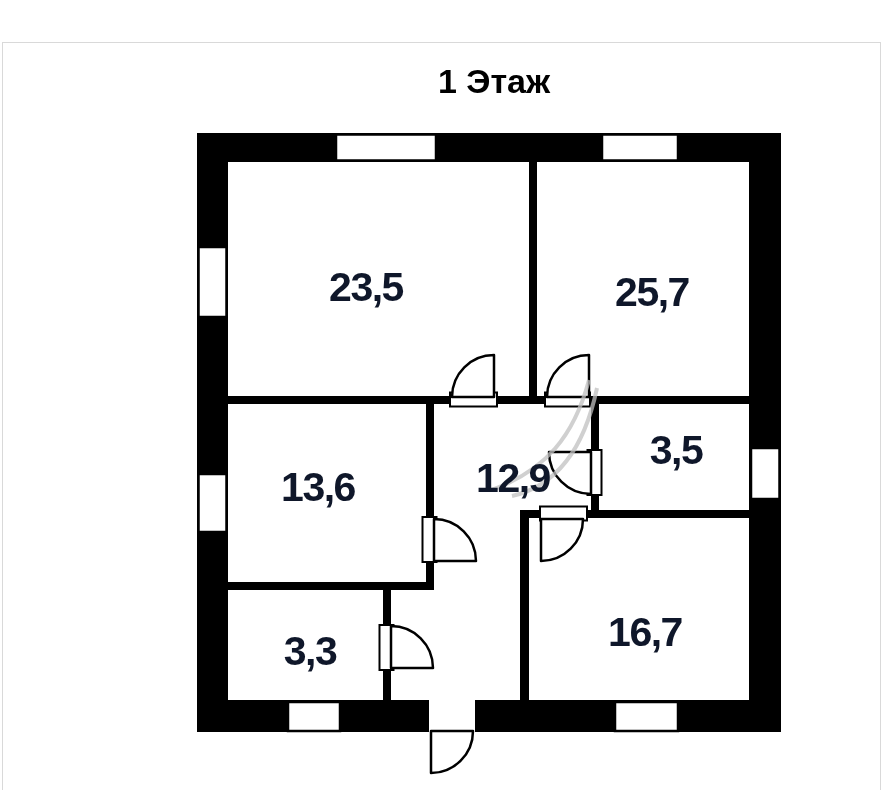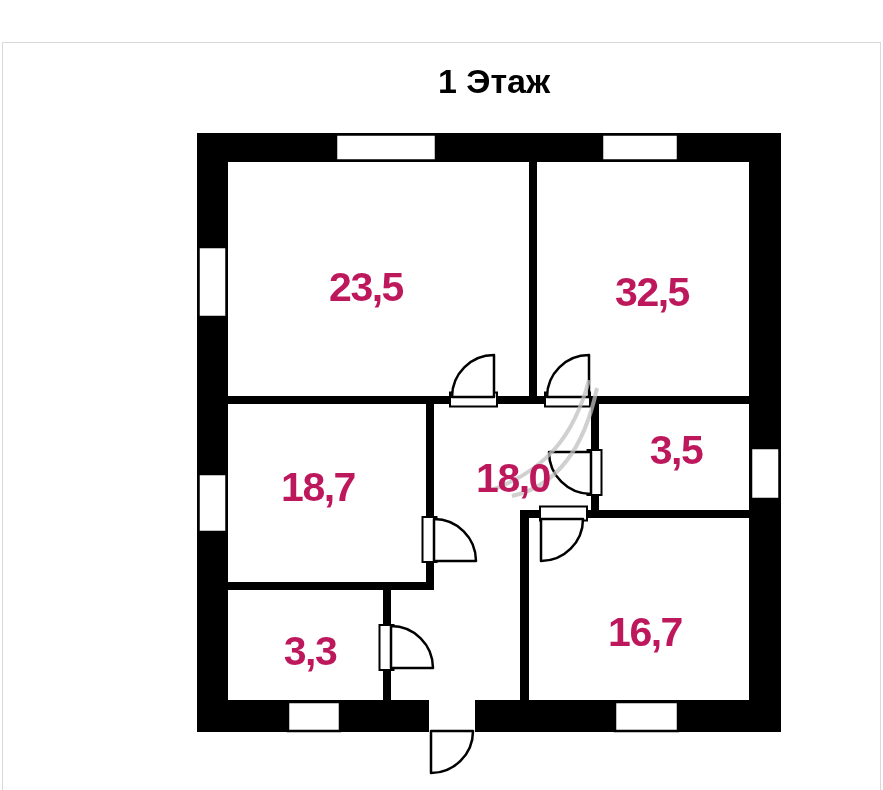--- a/index.html
+++ b/index.html
@@ -22,21 +22,21 @@
   .gap{fill:#fff;}
   .overlay{position:absolute;left:0;top:0;z-index:3;pointer-events:none;}
   .watermark{
     position:absolute;left:440px;top:368px;transform:translate(-50%,-50%);
     font-size:56px;font-weight:bold;letter-spacing:-2px;white-space:nowrap;
     color:var(--watermark,#c0c0c0);opacity:.78;z-index:3;pointer-events:none;
   }
   .swoosh-path{fill:none;stroke:var(--watermark,#c0c0c0);stroke-width:4;opacity:.75;}
   .room-label{
     position:absolute;transform:translate(-50%,-50%);
-    font-size:41px;font-weight:bold;letter-spacing:-1.5px;color:#be185d;
+    font-size:41px;font-weight:bold;letter-spacing:-1.5px;color:#0f172a;
     white-space:nowrap;z-index:4;
   }
 </style>
 </head>
 <body>
 
 <div class="page">
 
   <div class="page-border"></div>
 
@@ -99,20 +99,20 @@
       <path class="swing" d="M 473,691 A 42,42 0 0 1 431,733 L 431,691 Z"></path>
     </g>
   </svg>
 
   <svg class="overlay" width="883" height="790" viewBox="0 0 883 790" xmlns="http://www.w3.org/2000/svg">
     <path class="swoosh-path" d="M 512,456 C 556,446 584,410 597,348"></path>
     <path class="swoosh-path" d="M 492,450 C 546,430 574,396 589,340"></path>
   </svg>
 
   <div class="room-label" style="left:366px;top:247px">23,5</div>
-  <div class="room-label" style="left:652px;top:252px">32,5</div>
-  <div class="room-label" style="left:318px;top:447px">18,7</div>
-  <div class="room-label" style="left:513px;top:438px">18,0</div>
+  <div class="room-label" style="left:652px;top:252px">25,7</div>
+  <div class="room-label" style="left:318px;top:447px">13,6</div>
+  <div class="room-label" style="left:513px;top:438px">12,9</div>
   <div class="room-label" style="left:676px;top:410px">3,5</div>
   <div class="room-label" style="left:310px;top:611px">3,3</div>
   <div class="room-label" style="left:645px;top:592px">16,7</div>
 
 </div>
 
 </body></html>

